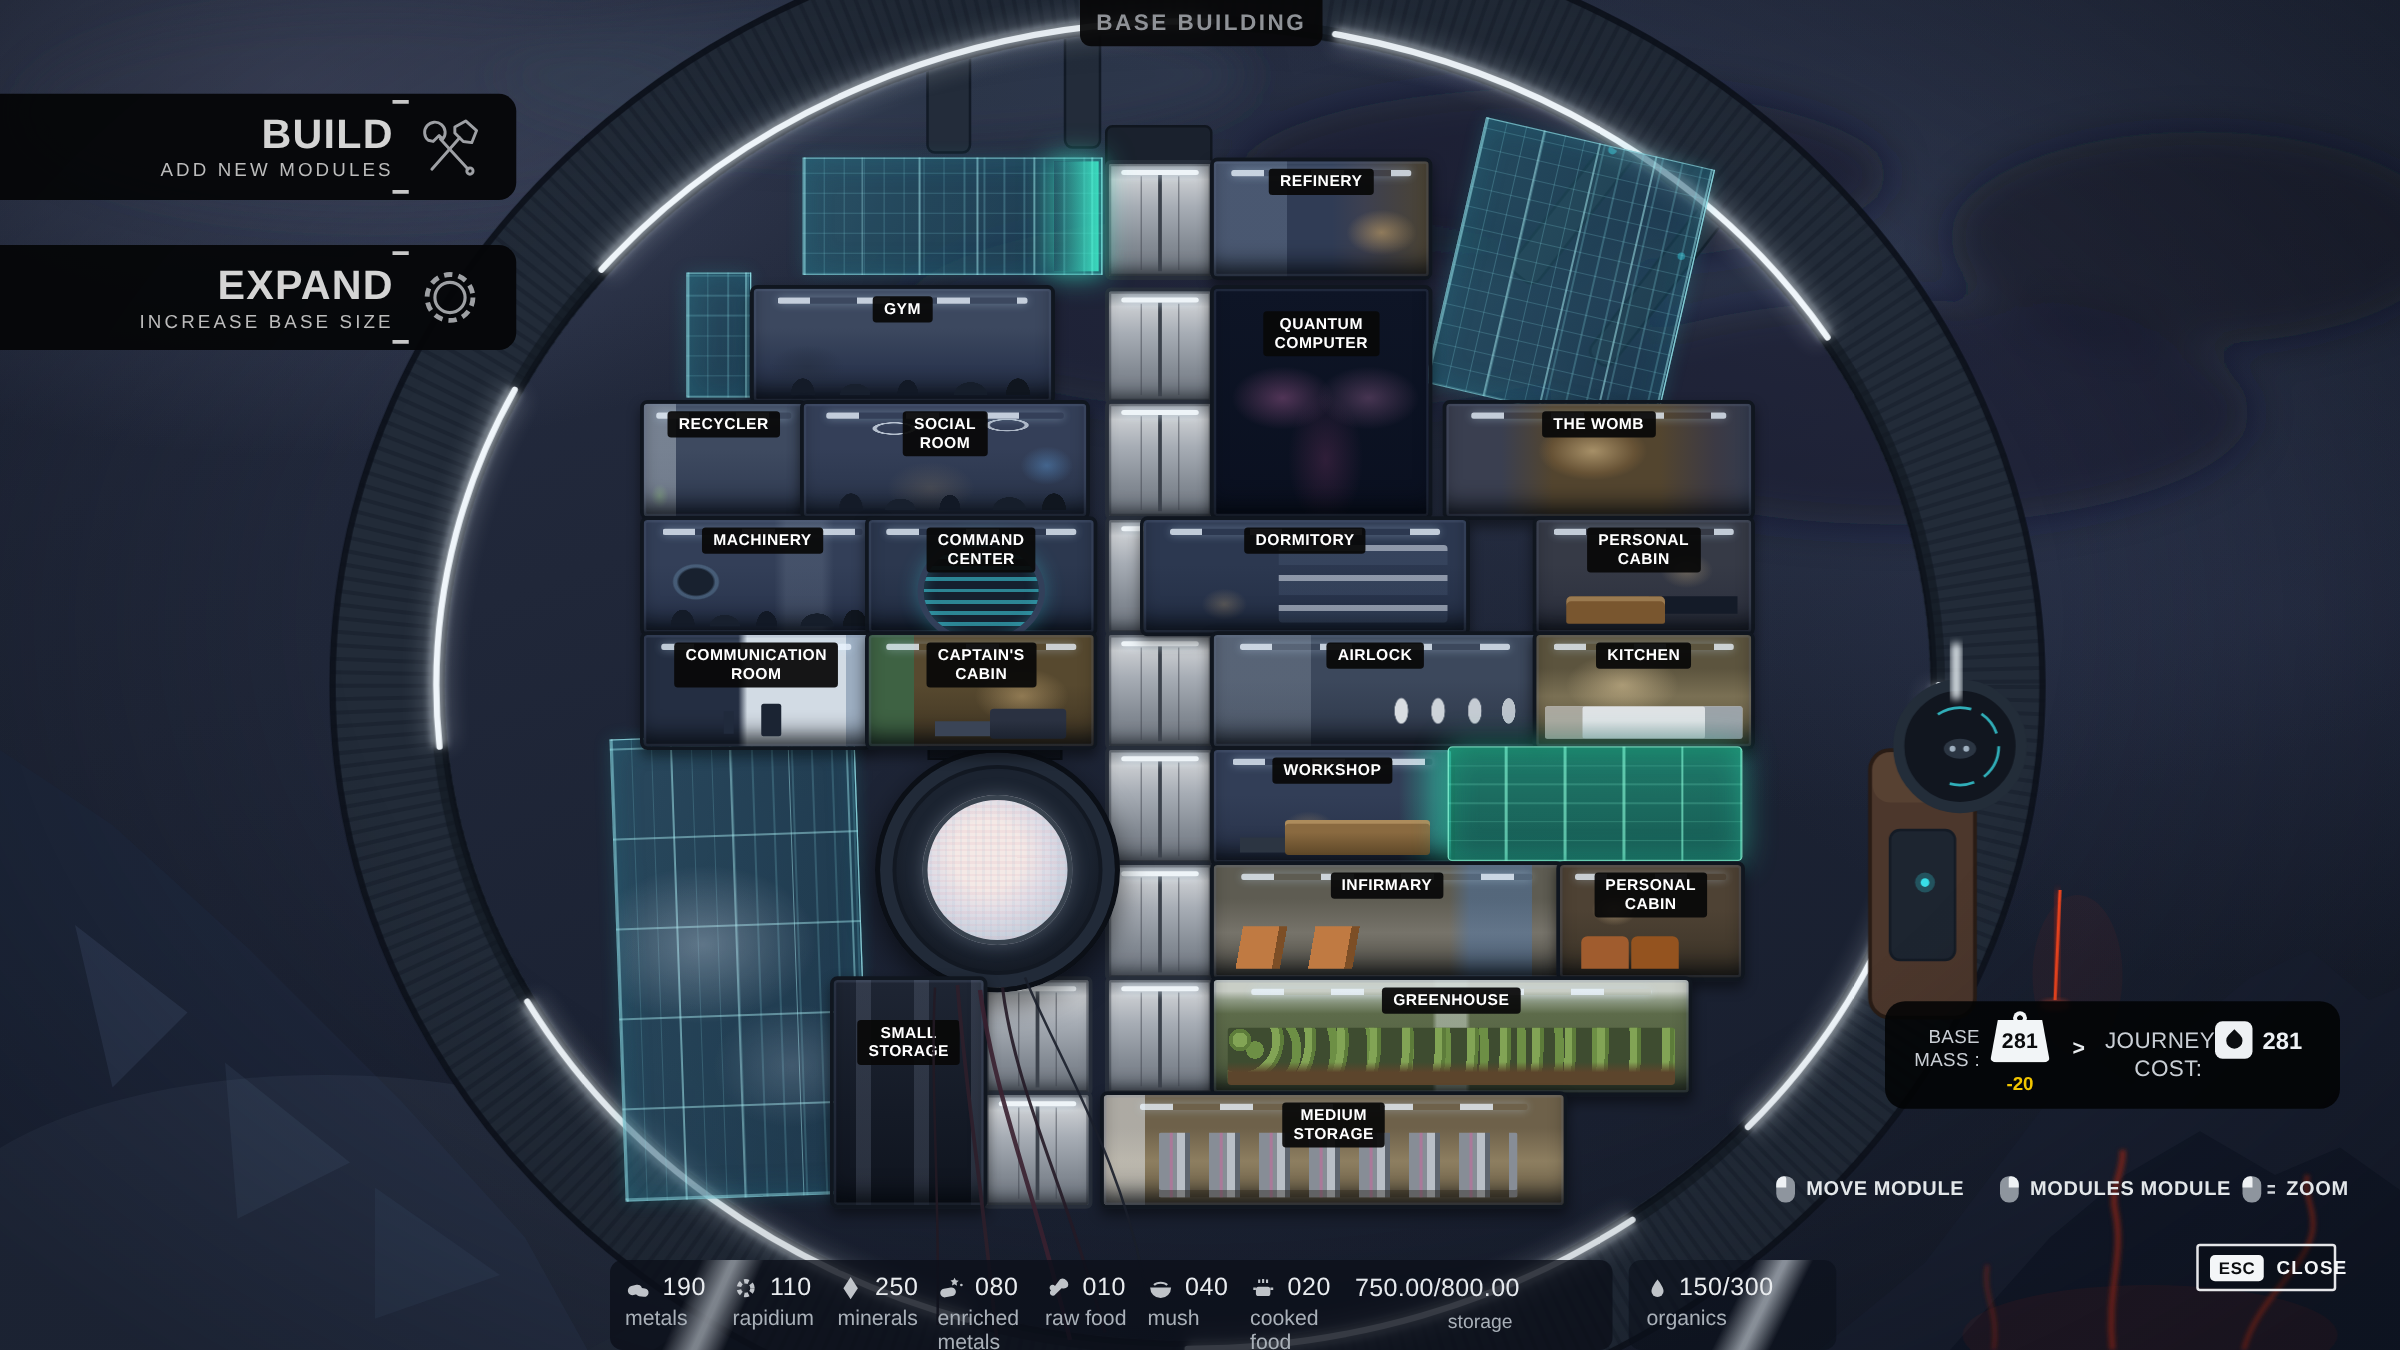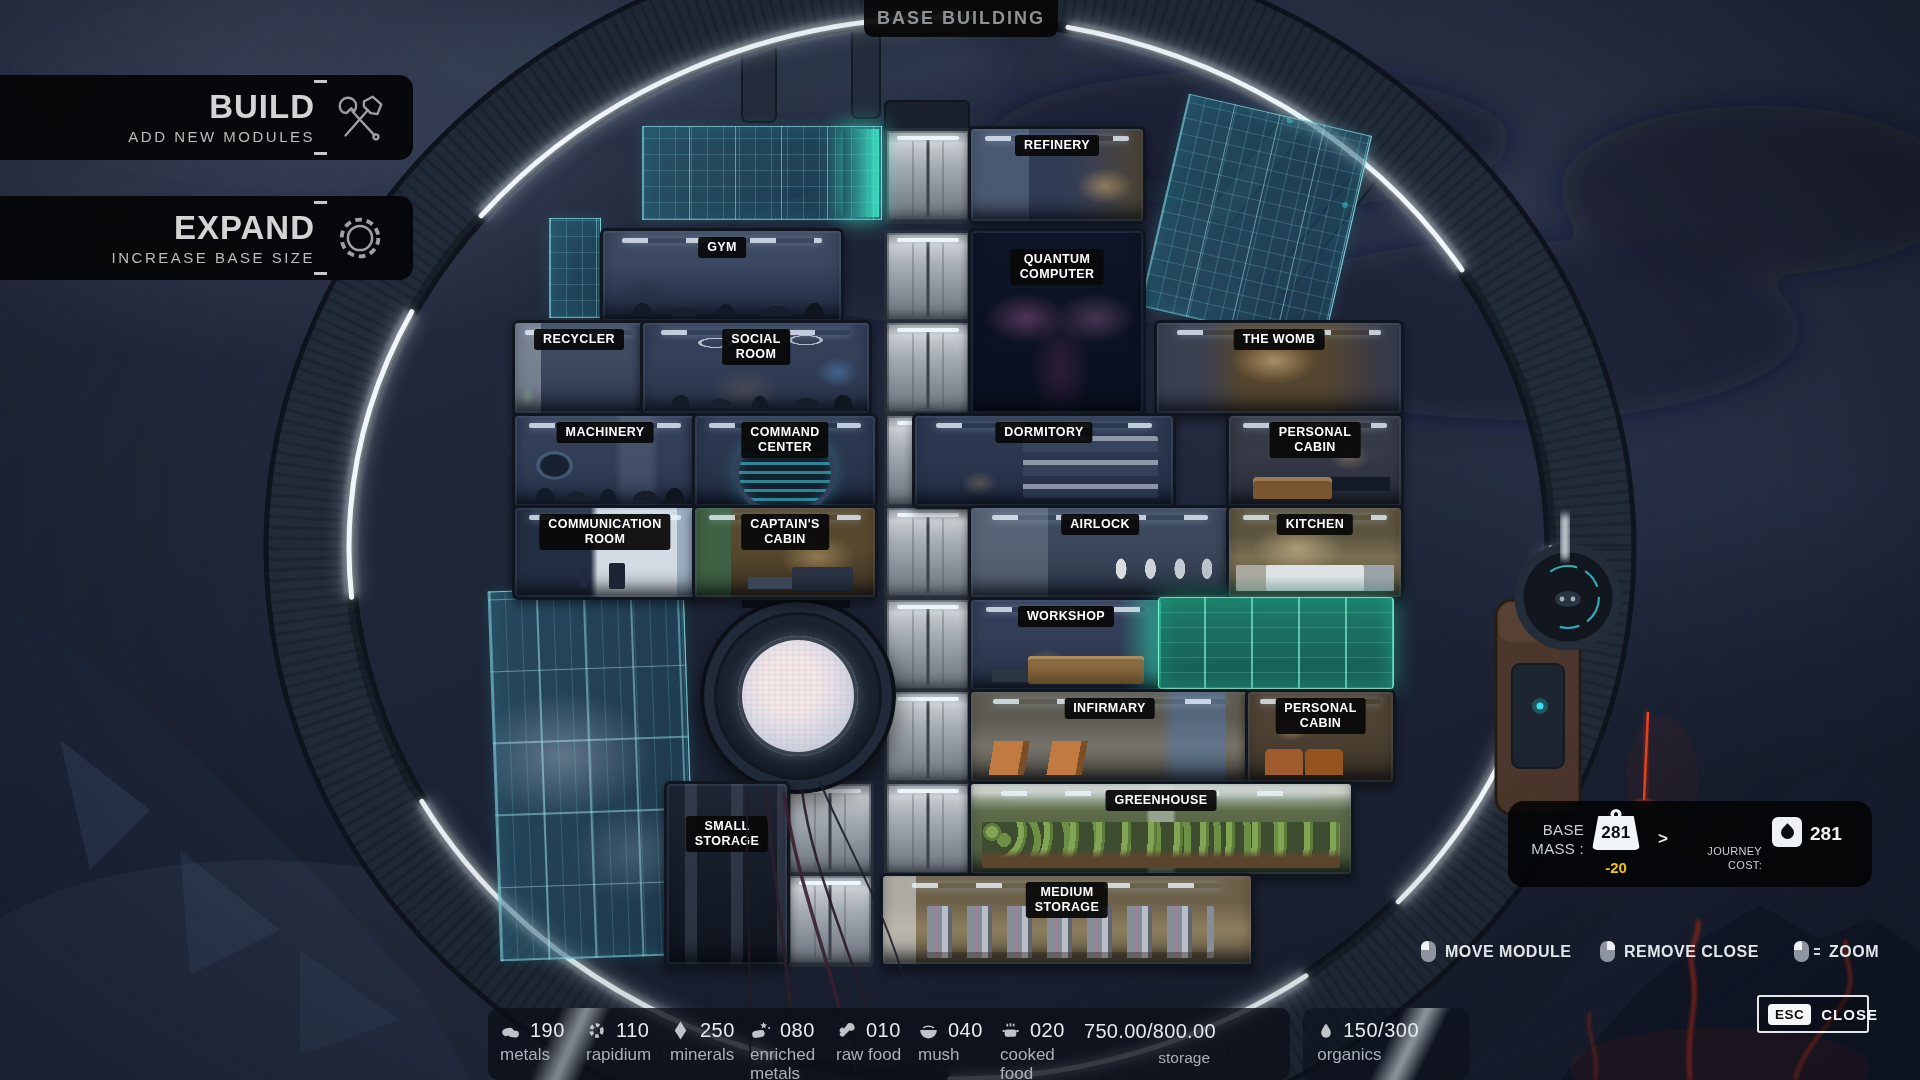--- a/index.html
+++ b/index.html
@@ -54,21 +54,21 @@
     radial-gradient(24px 7px at 72% 19%, transparent 55%, rgba(225,235,245,.7) 60%, rgba(225,235,245,.7) 70%, transparent 74%),
     radial-gradient(30px 22px at 86% 55%, rgba(90,150,210,.45), transparent 70%),
     radial-gradient(50px 30px at 45% 75%, rgba(190,160,110,.18), transparent 70%),
     linear-gradient(180deg,#343f58 0 40%,#283349 100%);}
   .r-womb{left:1154px;top:320px;width:244px;height:90px;background:
     radial-gradient(56px 30px at 48% 42%, rgba(235,205,150,.55), rgba(160,120,70,.25) 60%, transparent 78%),
     linear-gradient(90deg,#3a3f50 0 18%,#53452f 35%,#53452f 70%,#3c3a44 88%,#333b4e 100%);}
   .r-machinery{left:512px;top:413px;width:180px;height:90px;background:
     radial-gradient(34px 26px at 22% 55%, #18212f 40%, rgba(110,150,180,.35) 46%, rgba(110,150,180,.35) 52%, transparent 56%),
     linear-gradient(90deg, transparent 0 55%, rgba(150,165,185,.18) 60%, rgba(150,165,185,.18) 75%, transparent 80%),
-    linear-gradient(180deg,#333f58 0 40%,#27324a 100%);}
+    linear-gradient(180deg,#333f58 0 40%,#27324a 100%); padding-left: 10px;}
   .r-command{left:692px;top:413px;width:180px;height:90px;background:linear-gradient(180deg,#2c384f 0 40%,#212c42 100%);}
   .r-command::after{content:"";position:absolute;left:50%;top:16%;width:92px;height:76px;transform:translateX(-50%);
     border-radius:50%;border:5px solid #32405a;
     background:repeating-linear-gradient(180deg, rgba(64,216,232,.55) 0 3px, transparent 3px 9px), #15202f;
     box-shadow:0 0 16px rgba(64,216,232,.3), inset 0 0 10px rgba(64,216,232,.25);}
   .r-dormitory{left:912px;top:413px;width:258px;height:90px;background:
     radial-gradient(26px 18px at 25% 75%, rgba(200,170,120,.3), transparent 70%),
     linear-gradient(180deg,#2c3850 0 40%,#232e45 100%);}
   .r-dormitory::after{content:"";position:absolute;right:6%;bottom:8px;width:52%;height:62px;border-radius:3px;opacity:.85;
     background:repeating-linear-gradient(180deg, rgba(222,230,242,.65) 0 5px, rgba(90,110,140,.25) 5px 16px, transparent 16px 24px);}
@@ -218,22 +218,22 @@
   .bm-label{left:10px;top:20px;width:66px;text-align:right;font-size:15px;color:#c9ced4;line-height:1.25;
     white-space:pre-line;letter-spacing:.3px;}
   .w-wrap{left:84px;top:8px;width:48px;height:48px;}
   .w-knob{position:absolute;left:50%;top:0;transform:translateX(-50%);width:11px;height:11px;border-radius:50%;
     background:radial-gradient(circle,#0a0c0e 0 2px,#f2f5f7 2.5px);}
   .w-body{position:absolute;left:0;top:7px;width:48px;height:34px;background:#f2f5f7;border-radius:5px;
     clip-path:polygon(13% 0,87% 0,100% 100%,0 100%);display:flex;align-items:center;justify-content:center;
     font-size:17px;font-weight:800;color:#0a0b0d;letter-spacing:.3px;}
   .delta{left:84px;top:58px;width:48px;text-align:center;font-size:15px;font-weight:700;color:#f2c500;}
   .chev{left:150px;top:28px;font-size:17px;font-weight:700;color:#e8ebee;}
-  .jc-label{left:176px;top:20px;width:78px;text-align:right;font-size:11px;color:#c9ced4;line-height:1.25;
-    white-space:pre-line;letter-spacing:.3px;margin-top:24px;}
+  .jc-label{left:176px;top:20px;width:78px;text-align:right;font-size:18px;color:#c9ced4;line-height:1.25;
+    white-space:pre-line;letter-spacing:.3px;}
   .d-icon{left:264px;top:16px;width:30px;height:30px;background:#eef1f4;border-radius:6px;
     display:flex;align-items:center;justify-content:center;}
   .drop{width:13px;height:13px;background:#0b0d10;border-radius:0 50% 50% 50%;transform:rotate(45deg);}
   .jc-val{left:302px;top:22px;font-size:19px;font-weight:600;color:#eef1f4;}
 
   .ctrl{position:absolute;top:941px;display:flex;align-items:center;gap:9px;z-index:6;
     color:#e2e6e9;font-size:16px;font-weight:600;letter-spacing:.5px;cursor:pointer;}
   #c-move{left:1421px}#c-remove{left:1600px}#c-zoom{left:1794px}
   .mouse{width:15px;height:21px;border-radius:7px;background:#8e959e;position:relative;flex:none;}
   .mouse.m-left::before{content:"";position:absolute;left:0;top:0;width:8px;height:9px;background:#eef1f4;border-radius:7px 2px 0 0;}
@@ -507,21 +507,21 @@
       </div>
     <div class="jc-val">281</div>
   </div>
 
   <div class="ctrl" id="c-move">
     <span class="mouse m-left"></span>
     <span>MOVE MODULE</span>
   </div>
   <div class="ctrl" id="c-remove">
     <span class="mouse m-right"></span>
-    <span>REMOVE CLOSE</span>
+    <span>MODULES MODULE</span>
   </div>
   <div class="ctrl" id="c-zoom">
     <span class="mouse m-left"></span>
     <span class="scrolls">
         <i></i>
         <i></i>
       </span>
     <span>ZOOM</span>
   </div>
 

